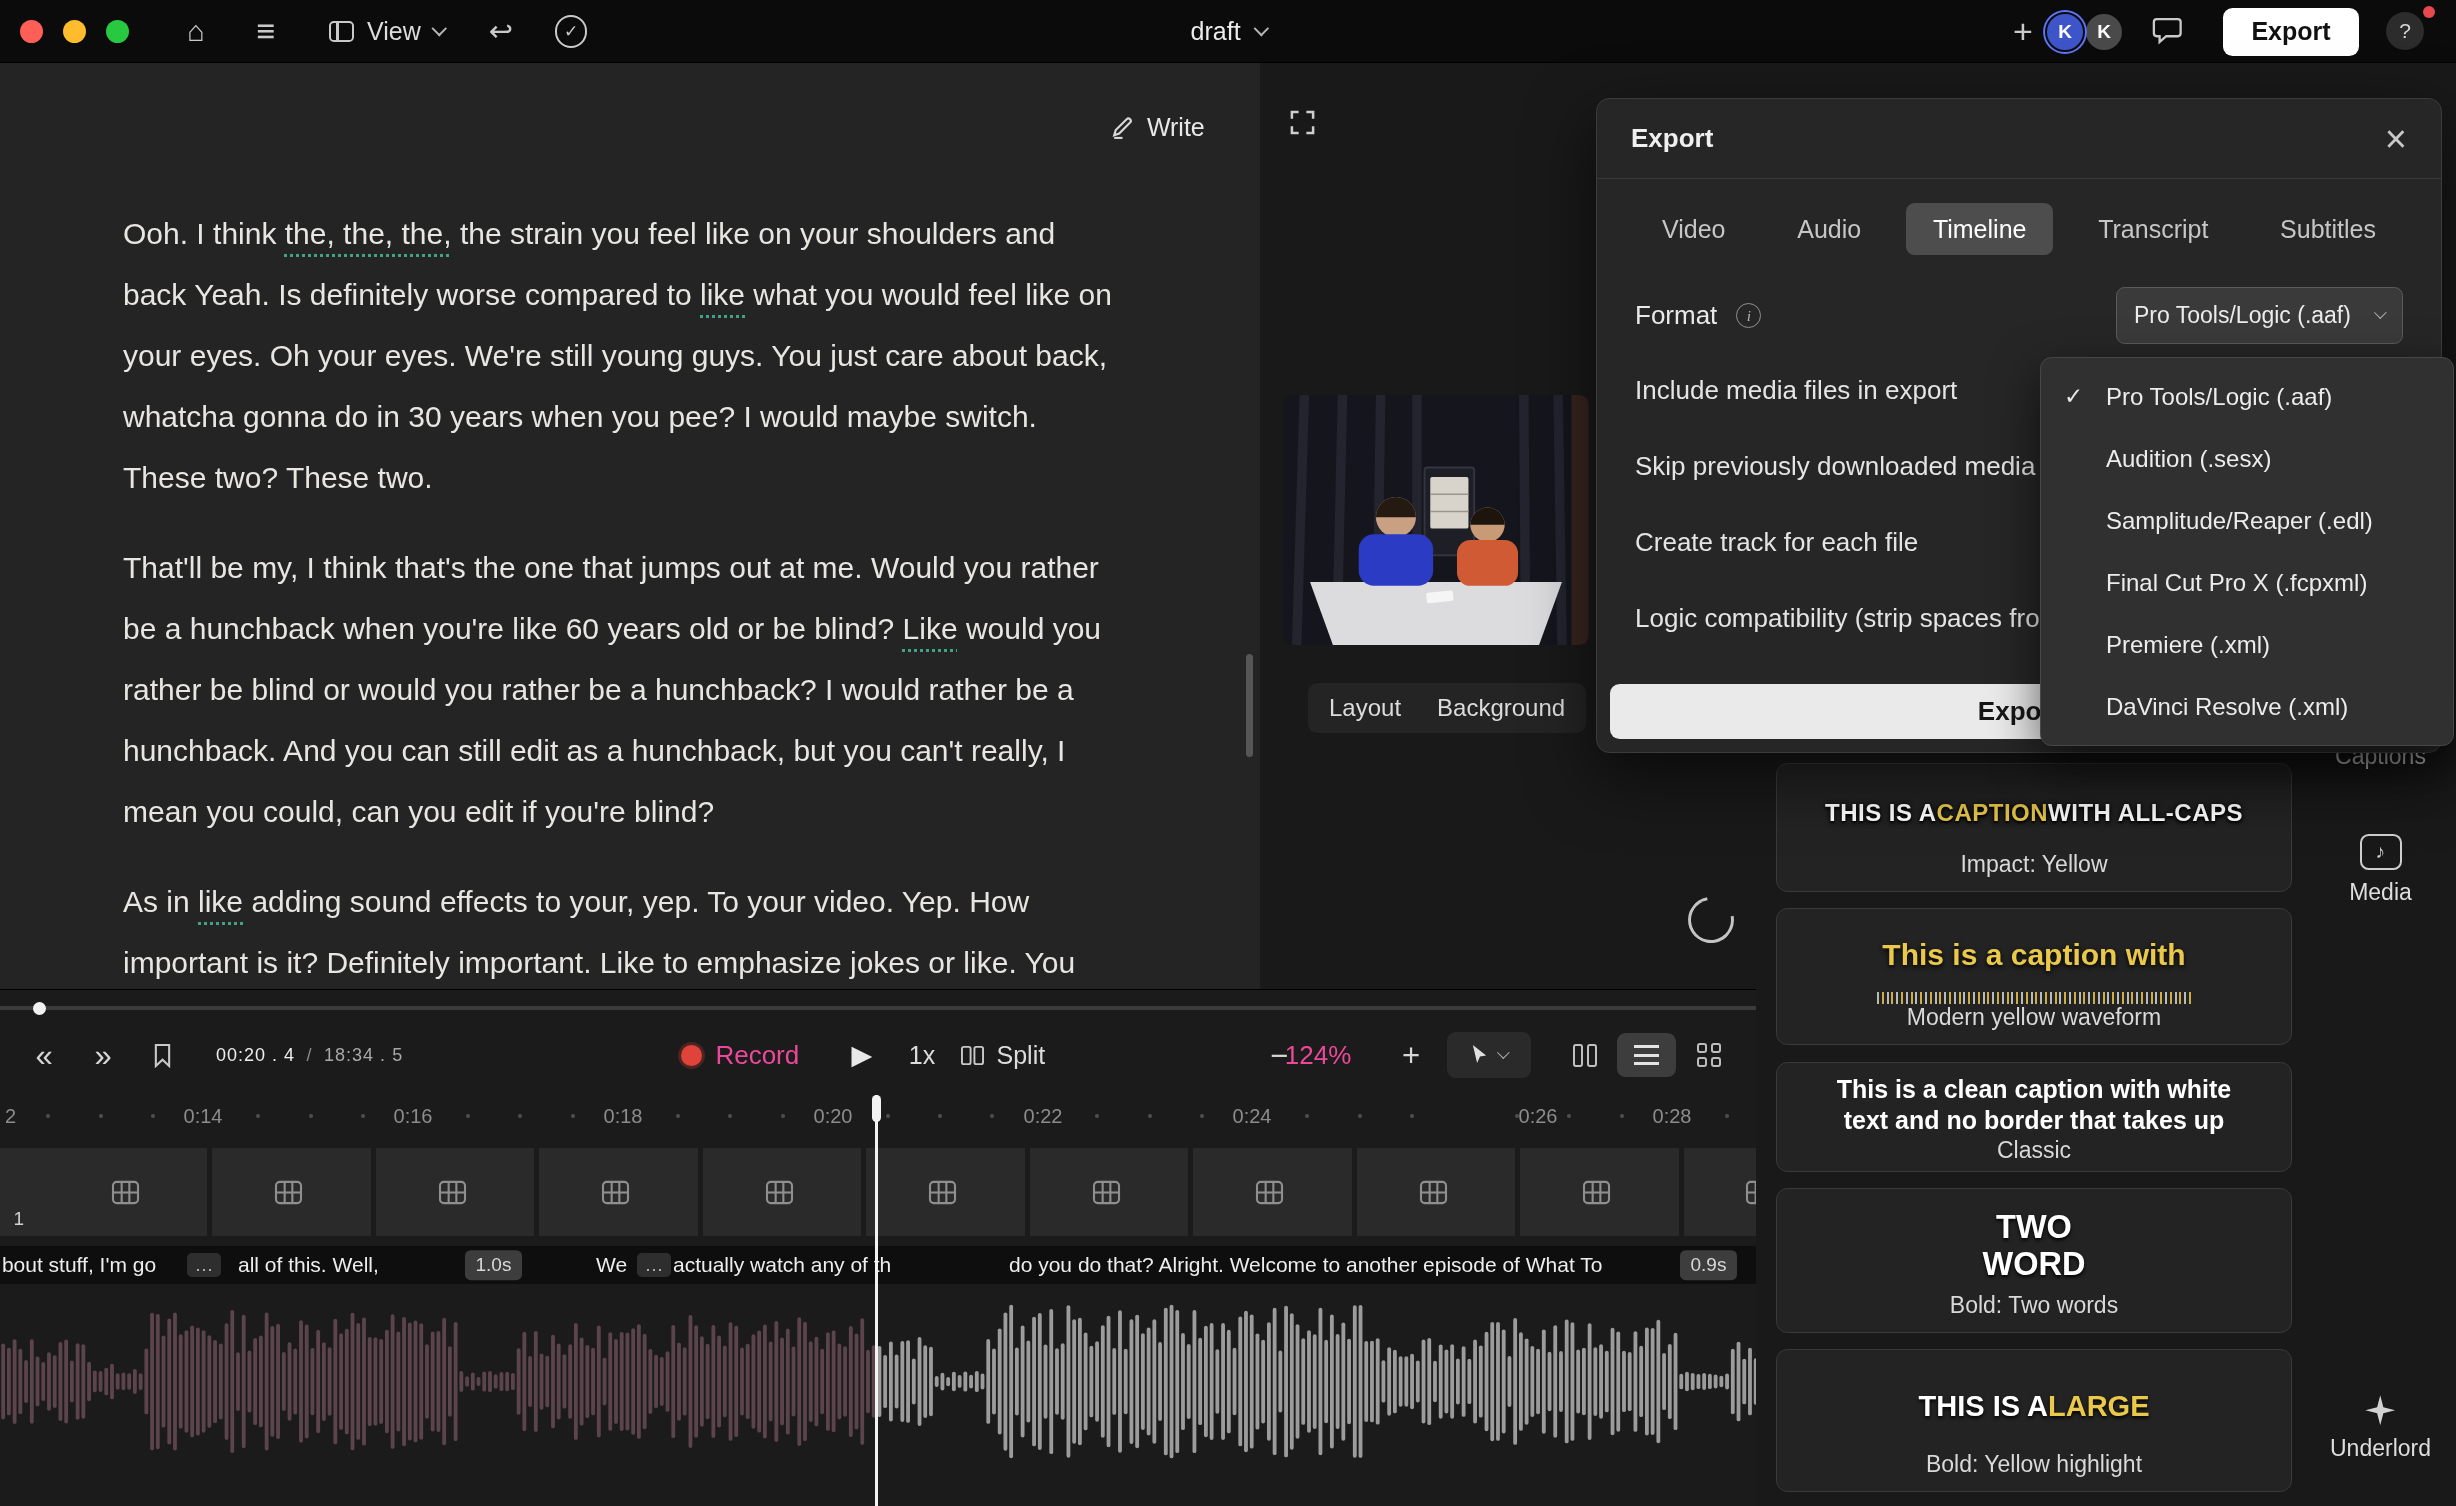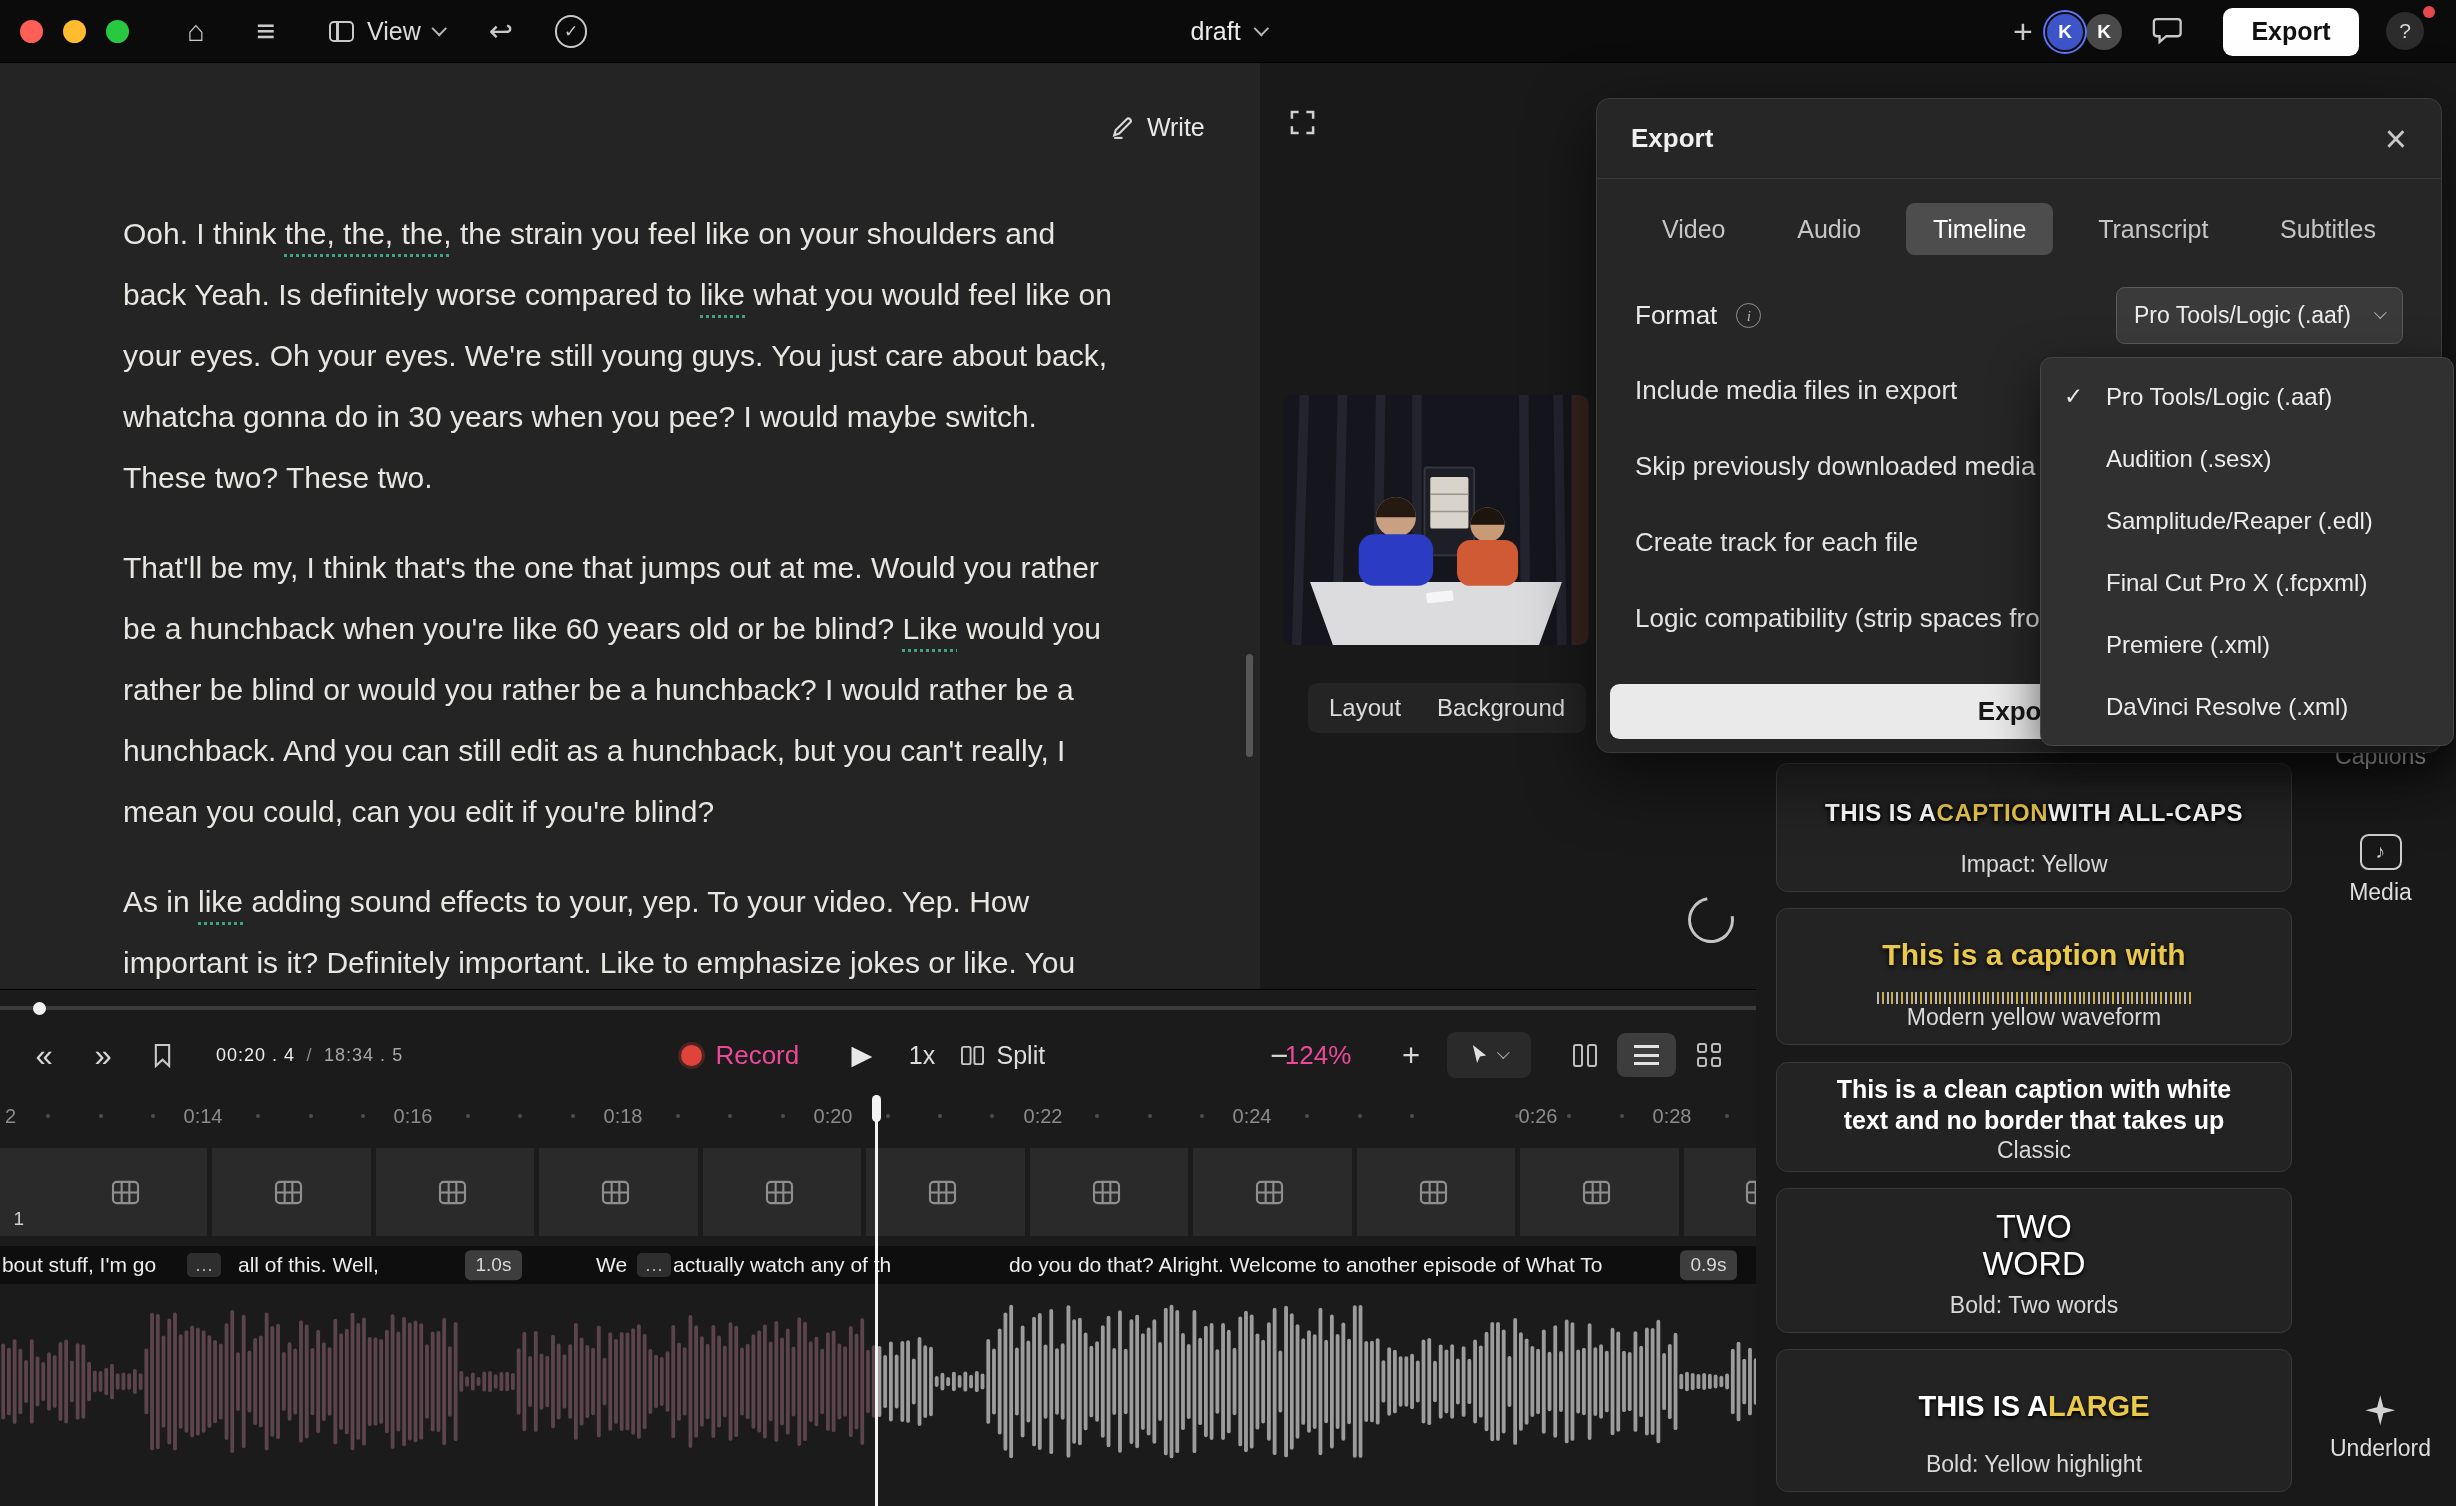--- a/index.html
+++ b/index.html
@@ -72,21 +72,21 @@
 .cap-card:nth-child(4){height:145px}
 .cap-card:nth-child(5){height:143px}
 .cap-prev{flex:1;display:flex;align-items:center;justify-content:center;text-align:center;padding:11.5px 25px 0}
 .cap-label{flex:none;text-align:center;font-size:23px;color:#d9d9d9;padding-bottom:13.4px}
 .cap-y{color:#e9c84a}
 .impact{font-weight:800;font-size:24px;letter-spacing:0.5px;color:#fff;text-shadow:0 1.9px 2.9px #000,0 0 6.7px #000}
 .waveform{font-weight:800;font-size:30px;color:#e9c84a;text-shadow:0 1.9px 4.8px #000}
 .waveform .cap-y{color:#e9c84a}
 .classic{font-weight:700;font-size:25px;color:#fff;line-height:1.25}
 .classic span{display:inline-block;max-width:430px}
-.twoword{font-weight:400;font-size:32.5px;color:#fff;line-height:1.15;text-shadow:0 1.9px 3.8px #000;flex-direction:column}
+.twoword{font-weight:700;font-size:32.5px;color:#fff;line-height:1.15;text-shadow:0 1.9px 3.8px #000;flex-direction:column}
 .bigbold{font-weight:800;font-size:29px;color:#fff;line-height:1.25;text-shadow:0 1.9px 3.8px #000}
 .bigbold span{display:inline}
 .cap-prev.bigbold{padding:11.5px 38px 0}
 .cap-wavebar{height:11.5px;width:315px;margin:3.8px auto 0;background:repeating-linear-gradient(90deg,#d4d4d4 0 1.9px,transparent 1.9px 4.8px,#e9c84a 4.8px 6.7px,transparent 6.7px 9.6px);opacity:.85;flex:none}
 
 
 .rail-label{position:absolute;left:2304px;width:153px;text-align:center;font-size:23px;color:#dedede;z-index:5}
 .rail-item{position:absolute;left:2304px;width:153px;display:flex;flex-direction:column;align-items:center;gap:8.6px;z-index:5;color:#dedede}
 .media-ic{width:42px;height:36px;border:2.4px solid #cfcfcf;border-radius:8.6px;display:flex;align-items:center;justify-content:center;font-size:19px;color:#cfcfcf}
 .rail-text{font-size:23px}

